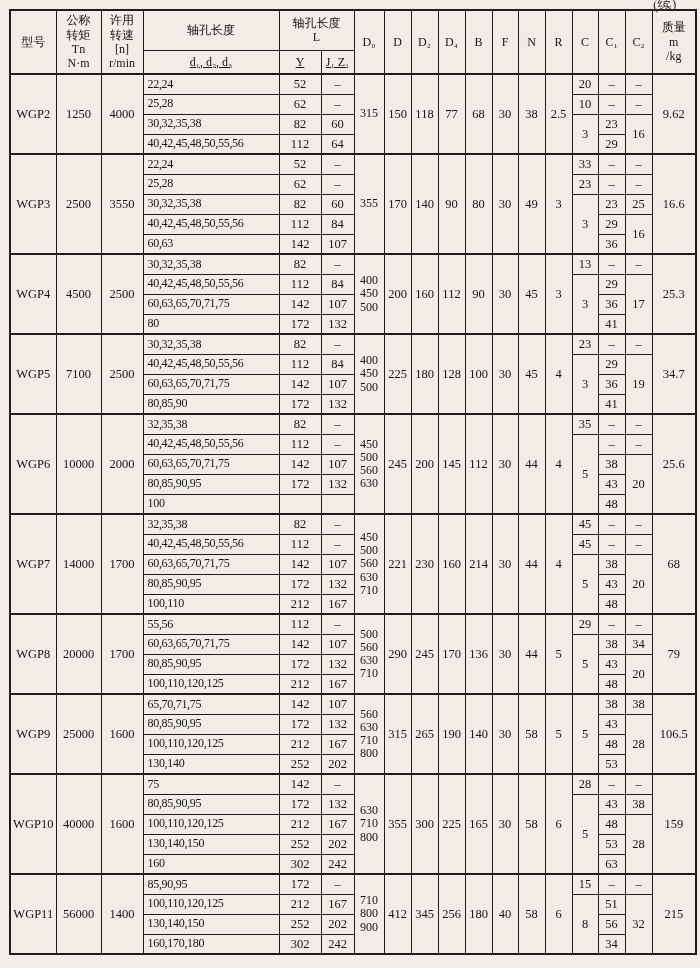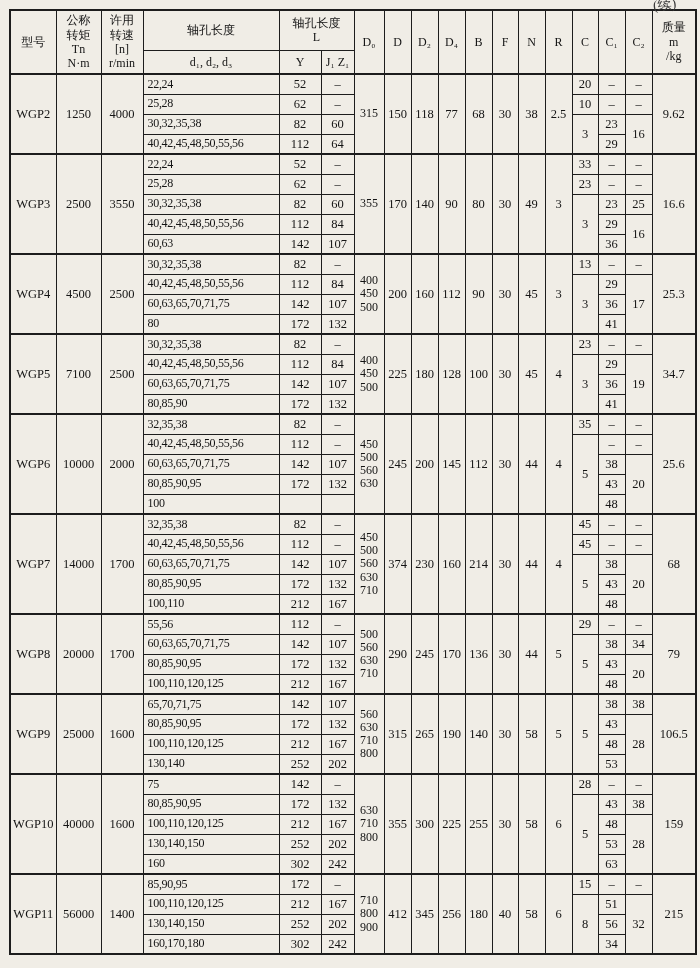--- a/index.html
+++ b/index.html
@@ -23,21 +23,21 @@
   th, td {
     border: 1px solid #1d1d1d;
     text-align: center; vertical-align: middle;
     padding: 0 1px;
     font-size: 12.5px; line-height: 1.12;
     white-space: pre-line; overflow: hidden;
     font-weight: normal;
   }
   thead th { font-size: 12px; line-height: 1.2; }
   thead tr.h1 { height: 40px; }
-  thead tr.h2 { height: 24px; }
+  thead tr.h2 { height: 24px; text-decoration: underline; }
   thead tr.h2 th { border-bottom: 2px solid #1d1d1d; }
   tbody td { height: 20px; }
   tbody td.dia { text-align: left; padding-left: 4px; font-size: 12px; letter-spacing: -0.3px; }
   tbody td.d0cell { font-size: 12px; line-height: 1.1; }
   tr.group-start td { border-top: 2px solid #1d1d1d; }
 </style>
 </head>
 <body>
 
 <div class="page">
@@ -330,21 +330,21 @@
           <td rowspan="5">14000</td>
           <td rowspan="5">1700</td>
           <td class="dia">32,35,38</td>
           <td>82</td>
           <td>–</td>
           <td rowspan="5" class="d0cell">450
 500
 560
 630
 710</td>
-          <td rowspan="5">374</td>
+          <td rowspan="5">221</td>
           <td rowspan="5">230</td>
           <td rowspan="5">160</td>
           <td rowspan="5">214</td>
           <td rowspan="5">30</td>
           <td rowspan="5">44</td>
           <td rowspan="5">4</td>
           <td>45</td>
           <td>–</td>
           <td>–</td>
           <td rowspan="5">68</td>
@@ -469,21 +469,21 @@
           <td rowspan="5">1600</td>
           <td class="dia">75</td>
           <td>142</td>
           <td>–</td>
           <td rowspan="5" class="d0cell">630
 710
 800</td>
           <td rowspan="5">355</td>
           <td rowspan="5">300</td>
           <td rowspan="5">225</td>
-          <td rowspan="5">255</td>
+          <td rowspan="5">165</td>
           <td rowspan="5">30</td>
           <td rowspan="5">58</td>
           <td rowspan="5">6</td>
           <td>28</td>
           <td>–</td>
           <td>–</td>
           <td rowspan="5">159</td>
         </tr>
         <tr>
           <td class="dia">80,85,90,95</td>

